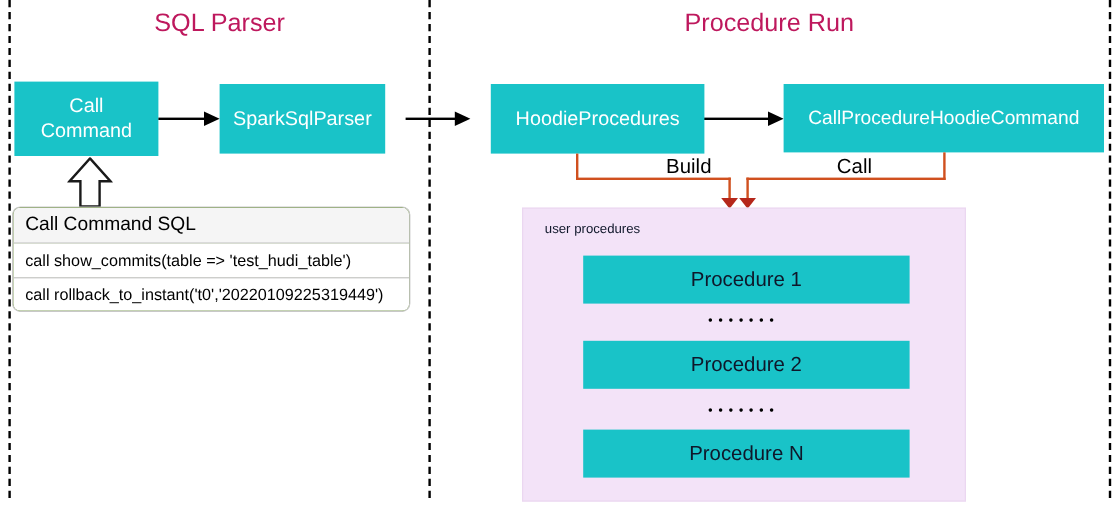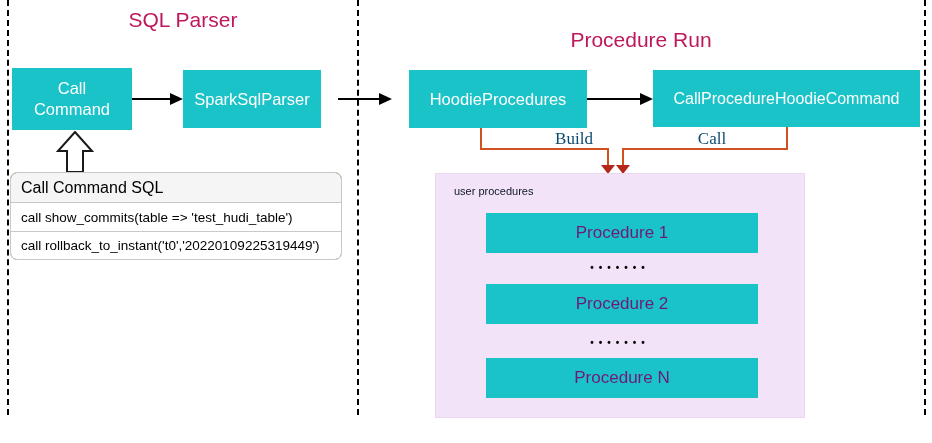--- a/index.html
+++ b/index.html
@@ -21,43 +21,43 @@
               border-radius:7px; background:#4d7c0f; overflow:hidden; }
   .sql-list-header { height:30px; background:#f5f5f5; border-bottom:1px solid #c8c8c8;
                      font-size:16px; display:flex; align-items:center; padding-left:10px; color:#000; }
   .sql-row { height:28px; font-size:13.5px; display:flex; align-items:center; padding-left:10px;
              color:#000; background:#fff; }
   .sql-row + .sql-row { border-top:1px solid #c8c8c8; }
 
   .oline { position:absolute; background:#D0501F; }
   .ohead { position:absolute; width:0; height:0; border-left:7px solid transparent;
            border-right:7px solid transparent; border-top:9px solid #B5271B; }
-  .conn-label { position:absolute; width:80px; text-align:center; font-size:17px; color:#0c4a6e;font-family:Liberation Serif, serif; }
+  .conn-label { position:absolute; width:80px; text-align:center; font-size:17px; color:#000000; }
 
   .purple-panel { position:absolute; left:435px; top:173px; width:370px; height:245px;
                   background:#F3E3F8; border:1px solid #EBD7F1; }
   .pp-label { position:absolute; left:18px; top:11px; font-size:11px; color:#0f172a; }
   .proc-box { position:absolute; left:50px; width:272px; height:40px; background:#19C3C8;
-              color:#701a75; display:flex; align-items:center; justify-content:center; font-size:17px; }
+              color:#0f172a; display:flex; align-items:center; justify-content:center; font-size:17px; }
   .dots-row { position:absolute; left:0; width:100%; text-align:center; font-size:10px;
               font-weight:bold; letter-spacing:5px; color:#000; }
 
   .uparrow-svg { position:absolute; left:56px; top:131px; }
 </style>
 </head>
 <body>
 
 <div class="canvas">
 
   <div class="dash-v" style="left:7px;"></div>
   <div class="dash-v" style="left:357px;"></div>
   <div class="dash-v" style="left:924px;"></div>
 
   <div class="section-title" style="left:8px;width:350px;">SQL Parser</div>
-  <div class="section-title" style="left:358px;width:566px;margin-top:20px;">Procedure Run</div>
+  <div class="section-title" style="left:358px;width:566px;">Procedure Run</div>
 
   <div class="tealbox" style="left:12px;top:68px;width:120px;height:62px;text-align:center;">
     <span style="width:84px;">Call Command</span>
   </div>
 
   <div class="tealbox" style="left:183px;top:70px;width:138px;height:58px;">
     <span>SparkSqlParser</span>
   </div>
 
   <div>

